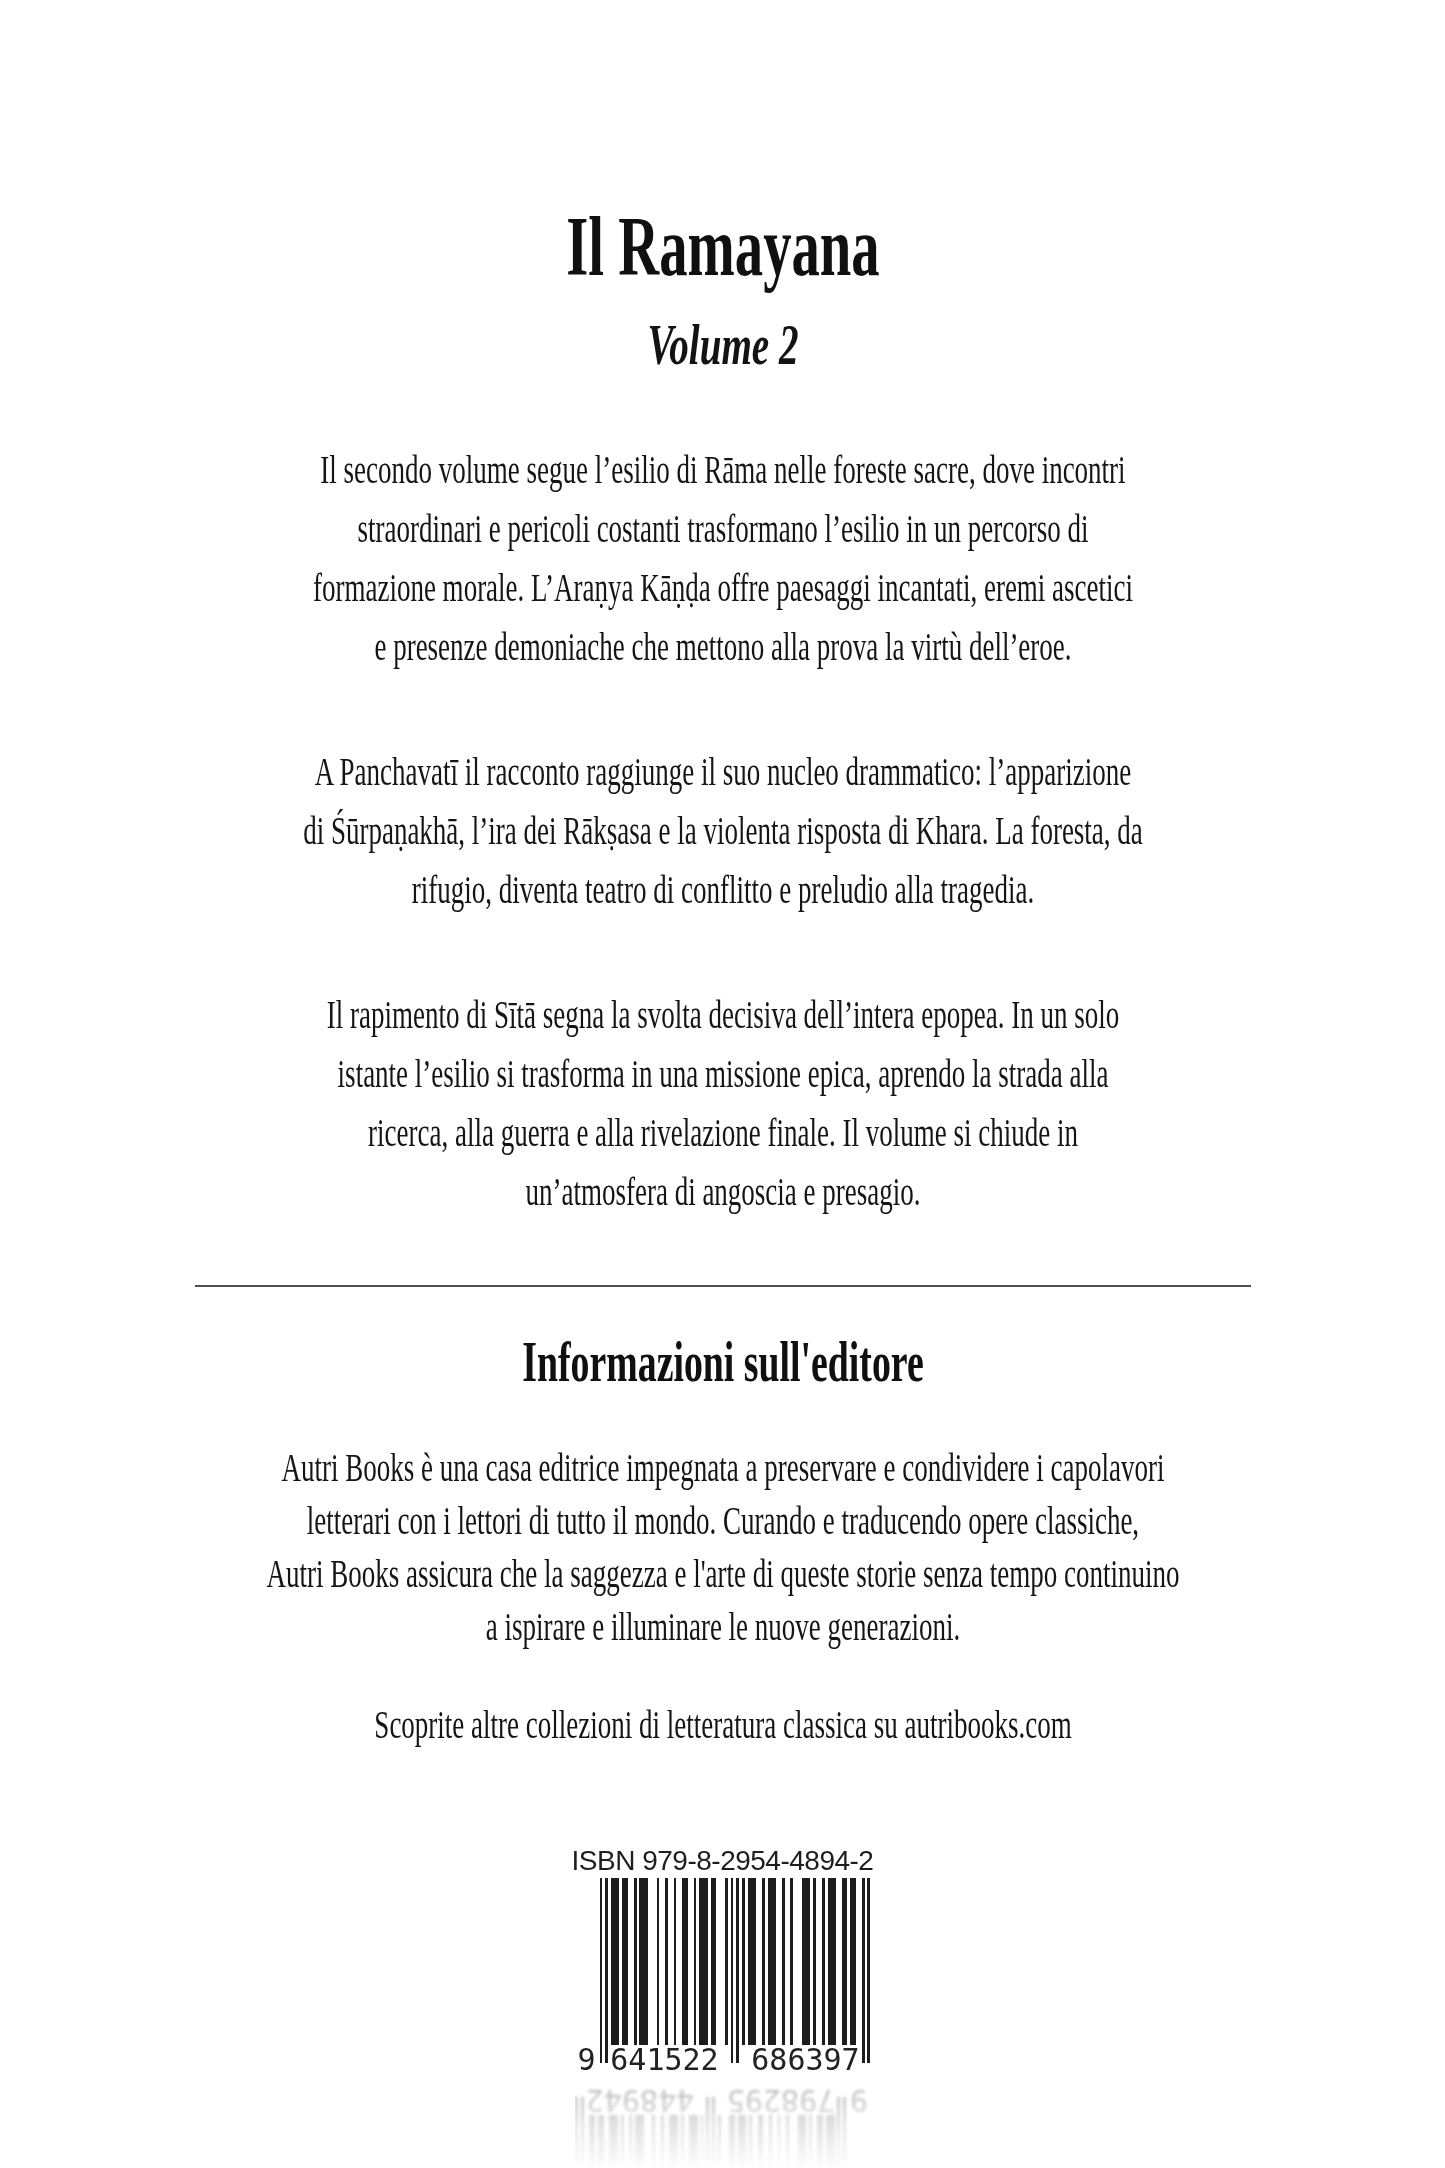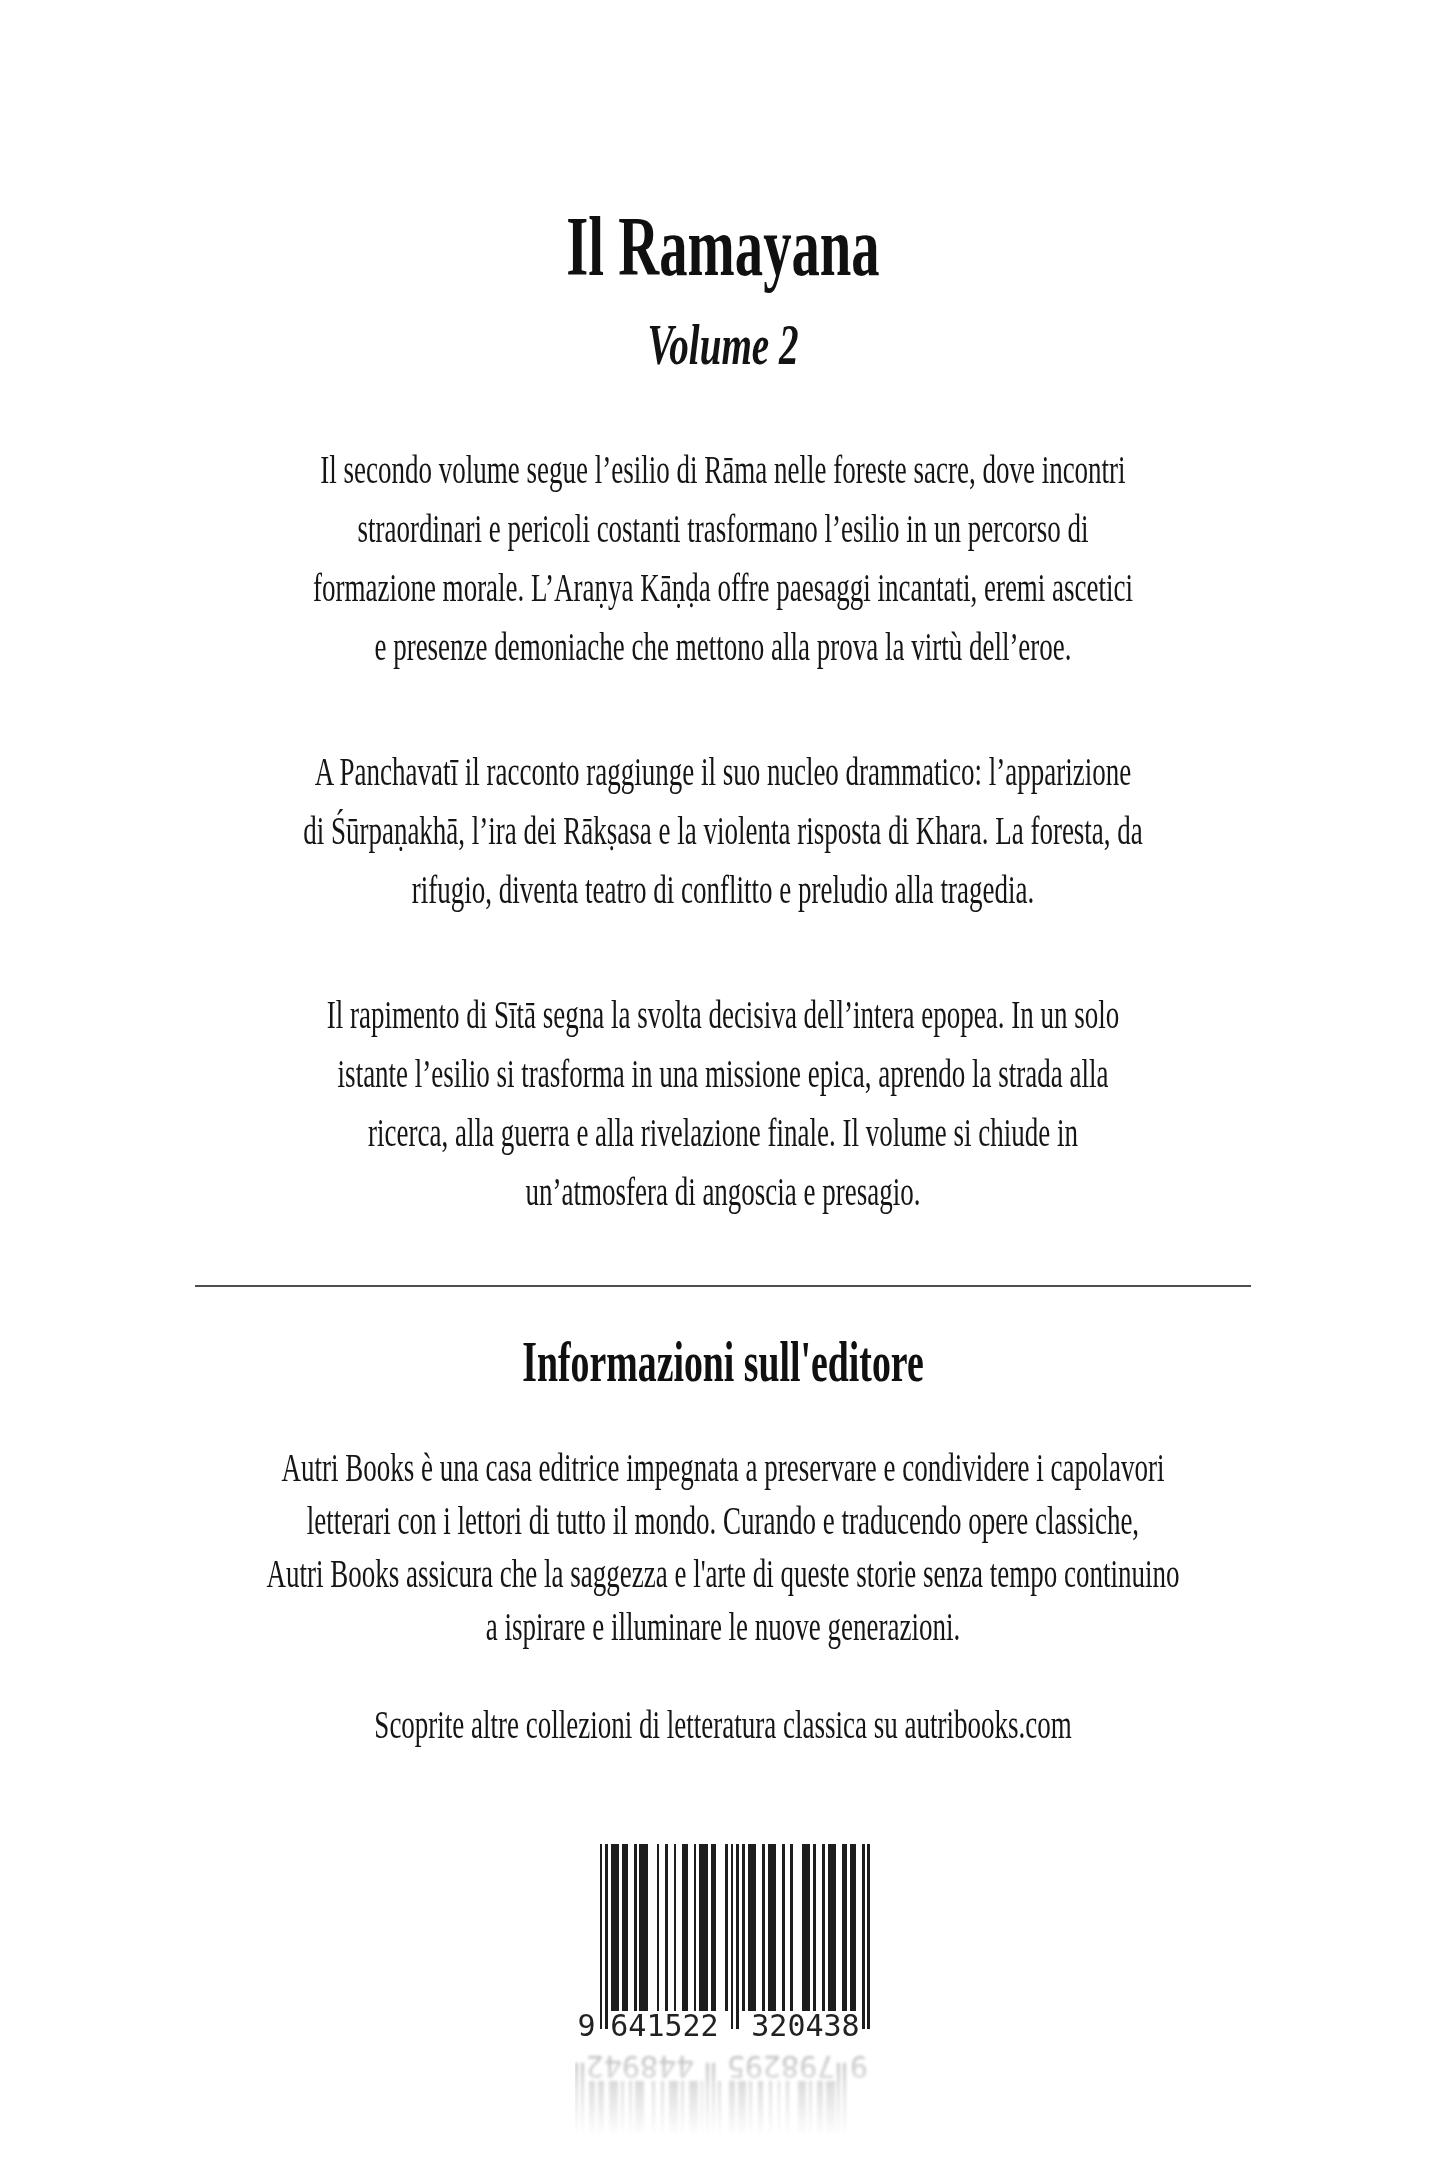--- a/index.html
+++ b/index.html
@@ -158,20 +158,21 @@
   <div class="condensed">
     <h3 class="publisher-heading">Informazioni sull'editore</h3>
     <p class="publisher-body">Autri Books è una casa editrice impegnata a preservare e condividere i capolavori
 letterari con i lettori di tutto il mondo. Curando e traducendo opere classiche,
 Autri Books assicura che la saggezza e l'arte di queste storie senza tempo continuino
 a ispirare e illuminare le nuove generazioni.</p>
     <p class="tagline">Scoprite altre collezioni di letteratura classica su autribooks.com</p>
   </div>
 
   <div class="isbn-area">
+    <div class="isbn-label">ISBN 979-8-2954-4894-2</div>
 
     <div class="barcode-outer" id="barcode-visual">
       <div class="bars" id="bars">
           <div class="bar" style="left: 0px; height: 185px; background: rgb(29, 29, 29);"></div>
           <div class="bar" style="left: 5.7px; height: 185px; background: rgb(29, 29, 29);"></div>
           <div class="bar" style="left: 11.4px; height: 167px; background: rgb(29, 29, 29);"></div>
           <div class="bar" style="left: 14.25px; height: 167px; background: rgb(29, 29, 29);"></div>
           <div class="bar" style="left: 17.1px; height: 167px; background: rgb(29, 29, 29);"></div>
           <div class="bar" style="left: 22.8px; height: 167px; background: rgb(29, 29, 29);"></div>
           <div class="bar" style="left: 25.65px; height: 167px; background: rgb(29, 29, 29);"></div>
@@ -213,21 +214,21 @@
           <div class="bar" style="left: 233.7px; height: 167px; background: rgb(29, 29, 29);"></div>
           <div class="bar" style="left: 242.25px; height: 167px; background: rgb(29, 29, 29);"></div>
           <div class="bar" style="left: 245.1px; height: 167px; background: rgb(29, 29, 29);"></div>
           <div class="bar" style="left: 250.8px; height: 167px; background: rgb(29, 29, 29);"></div>
           <div class="bar" style="left: 253.65px; height: 167px; background: rgb(29, 29, 29);"></div>
           <div class="bar" style="left: 262.2px; height: 185px; background: rgb(29, 29, 29);"></div>
           <div class="bar" style="left: 267.9px; height: 185px; background: rgb(29, 29, 29);"></div>
         </div>
       <div class="barcode-digits digit-first">9</div>
       <div class="barcode-digits digit-group-left">641522</div>
-      <div class="barcode-digits digit-group-right">320438</div>
+      <div class="barcode-digits digit-group-right">686397</div>
     </div>
 
     <div class="reflection-wrap" id="reflection">
         <div class="barcode-outer">
       <div class="bars" id="bars">
             <div class="bar" style="left: 0px; height: 185px; background: rgb(29, 29, 29);"></div>
             <div class="bar" style="left: 5.7px; height: 185px; background: rgb(29, 29, 29);"></div>
             <div class="bar" style="left: 11.4px; height: 167px; background: rgb(29, 29, 29);"></div>
             <div class="bar" style="left: 14.25px; height: 167px; background: rgb(29, 29, 29);"></div>
             <div class="bar" style="left: 17.1px; height: 167px; background: rgb(29, 29, 29);"></div>

